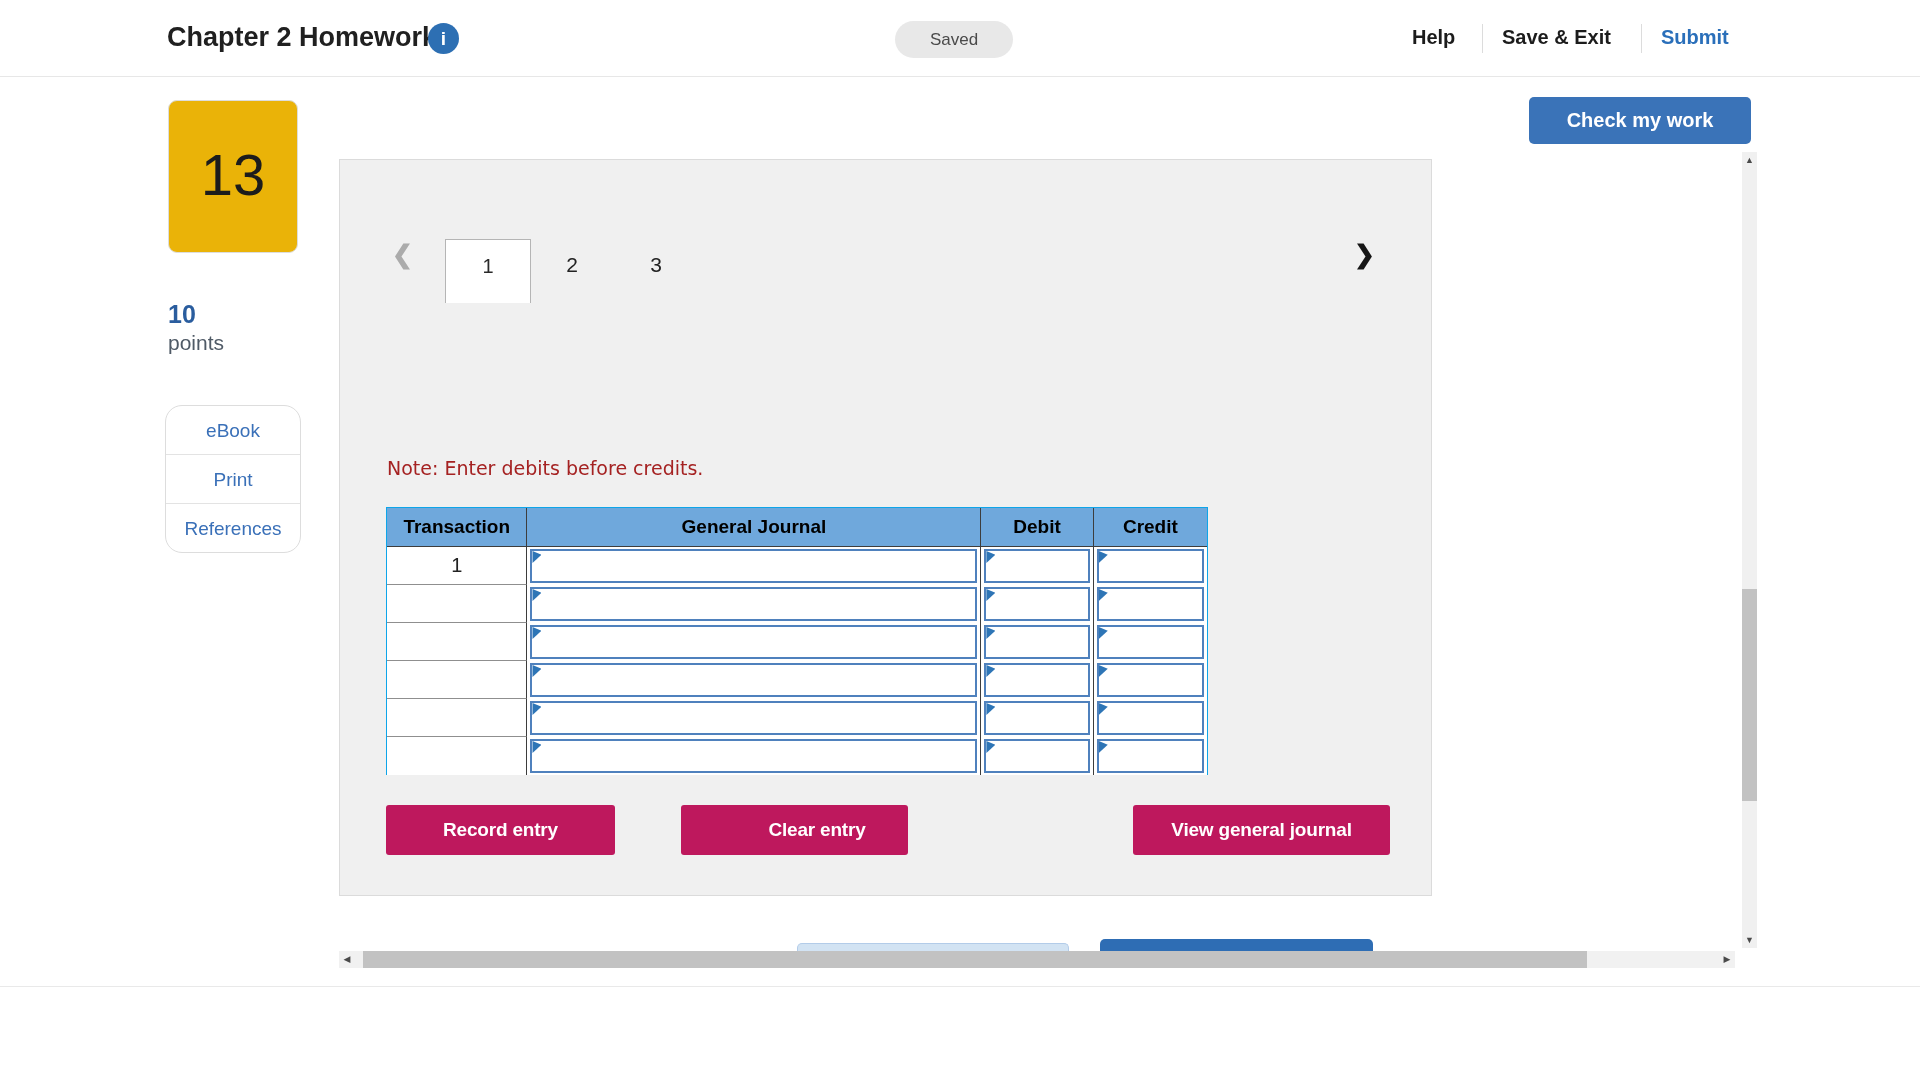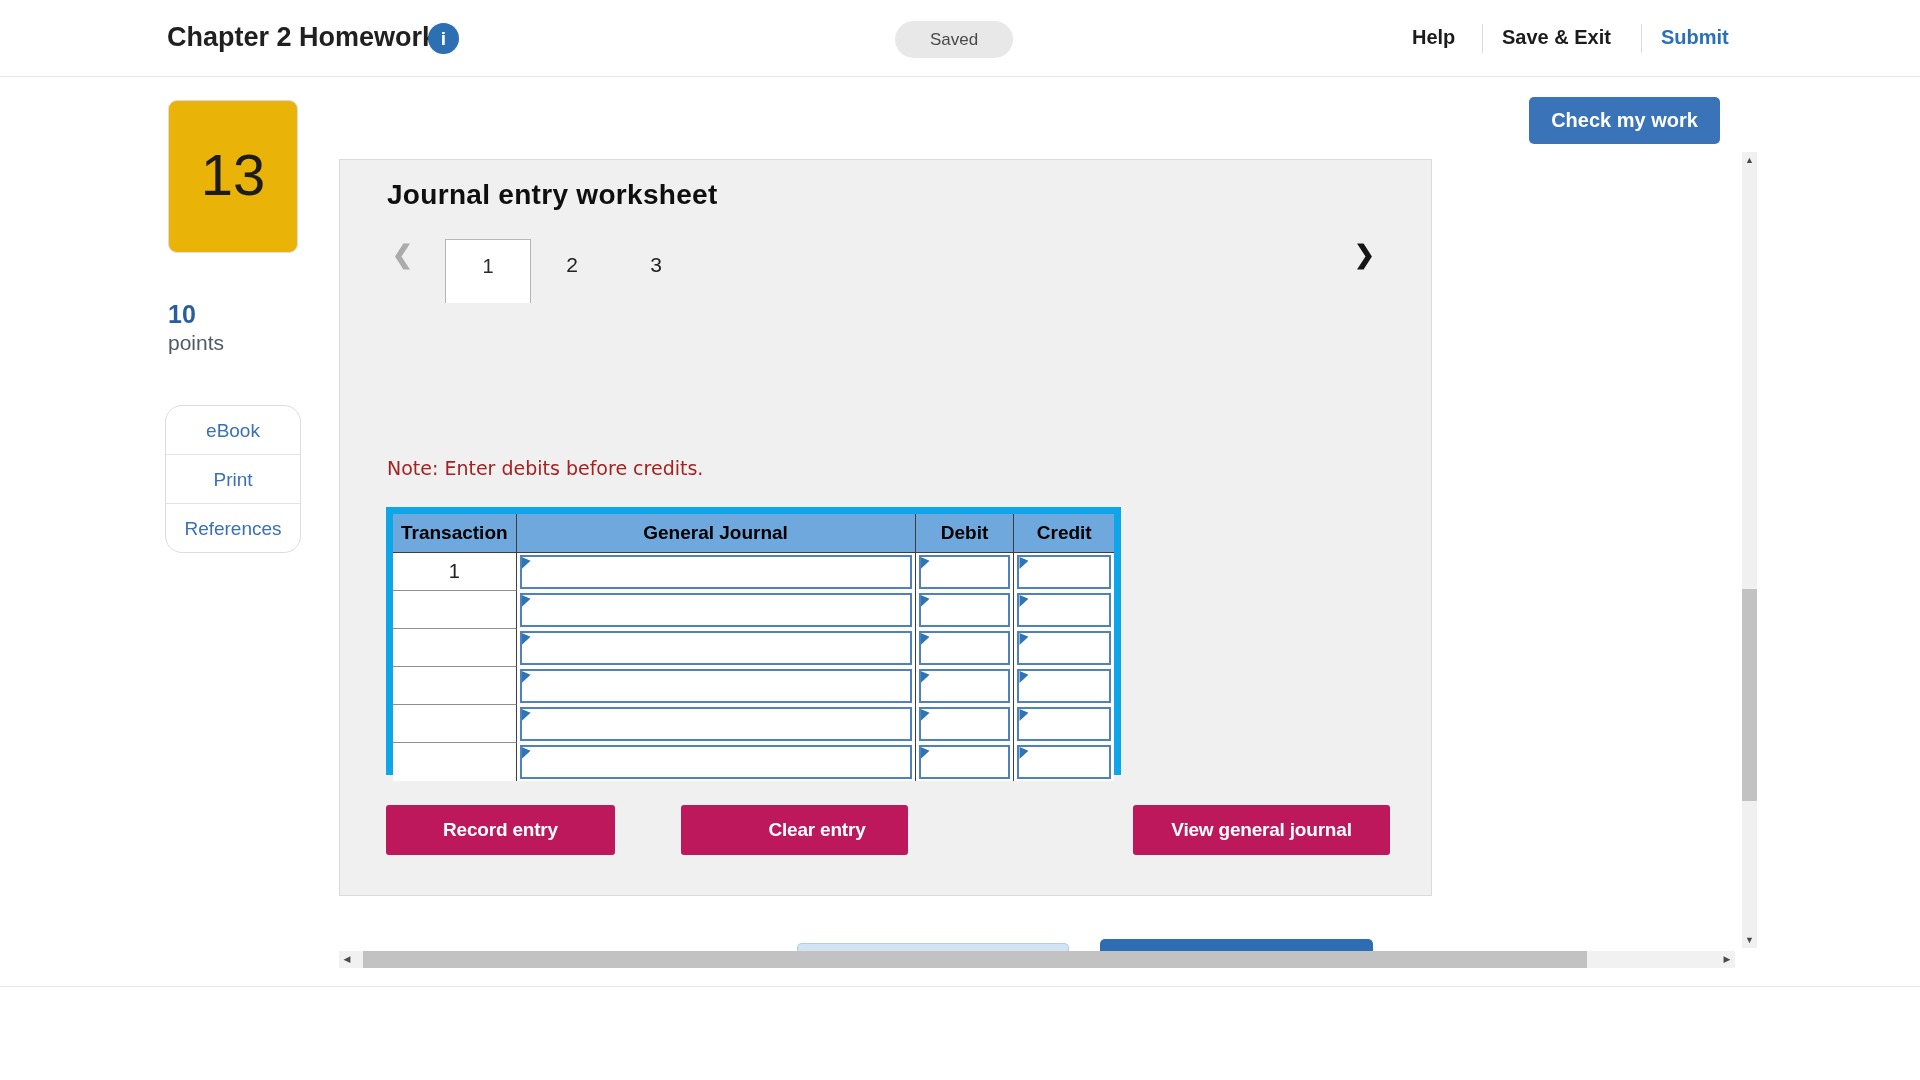--- a/index.html
+++ b/index.html
@@ -24,40 +24,40 @@
   
   .qbox { left:168px; top:100px; width:130px; height:153px; background:#eab308; border:1px solid #ddd; border-radius:9px;
           text-align:center; line-height:148px; font-size:58px; font-weight:500; color:#1c1c1c; }
   .points-value { left:168px; top:300px; font-size:25px; font-weight:700; color:#2a5d9e; }
   .points-label { left:168px; top:331px; font-size:21px; color:#4f5a66; }
   .resources { left:165px; top:405px; width:136px; height:148px; background:#fff; border:1px solid #ddd; border-radius:17px; overflow:hidden; }
   .resource-item { height:49px; line-height:49px; text-align:center; font-size:19px; color:#3a70b8; cursor:pointer; border-bottom:1px solid #e3e3e3; }
   .resource-item:last-child { border-bottom:none; }
 
   
-  .check-btn { left:1529px; top:97px; width:191px; height:47px; background:#3a73b8; border-radius:5px;
+  .check-btn { left:1529px; top:97px; width:222px; height:47px; background:#3a73b8; border-radius:5px;
                color:#fff; font-size:20px; font-weight:700; text-align:center; line-height:47px; cursor:pointer; }
 
   
   .panel { left:339px; top:159px; width:1093px; height:737px; background:#f0f0f0; border:1px solid #dbdbdb; }
   .ws-title { left:47px; top:19px; font-size:28px; font-weight:800; letter-spacing:.3px; color:#0f0f0f; }
   .tab-chevron { font-size:25px; font-weight:700; cursor:pointer; }
   .chev-left { left:52px; top:80px; color:#ababab; }
   .chev-right { left:1014px; top:80px; color:#161616; }
   .tab-active { left:105px; top:79px; width:86px; height:64px; background:#fff; border:1px solid #b5b5b5; border-bottom:none;
                 z-index:3; text-align:center; font-size:20px; color:#2a2a2a; line-height:52px; cursor:pointer; }
   .tab-plain { top:93px; width:44px; text-align:center; font-size:21px; color:#222; cursor:pointer; }
   .tab-2 { left:210px; } .tab-3 { left:294px; }
 
   .prompt-box { left:47px; top:142px; width:982px; height:143px; background:#fff; border:1px solid #c9c9c9; z-index:1;
                 padding:25px 22px; font-family:"DejaVu Sans", sans-serif; font-size:20px; color:#303030; }
   .note { left:47px; top:297px; font-family:"DejaVu Sans", sans-serif; font-size:19px; color:#a52222; }
 
   
-  .jtable { left:46px; top:347px; width:735px; height:268px; border:7px solid #0ea5e9; background:#86efac; }
+  .jtable { left:46px; top:347px; width:822px; height:268px; border:1px solid #0ea5e9; background:#86efac; }
   .jhead { display:flex; height:39px; background:#6fa8dc; border-bottom:1px solid #3d3d3d; }
   .jhead .hc { border-right:1px solid #3d3d3d; font-size:19px; font-weight:700; color:#000; text-align:center; line-height:38px; }
   .jhead .hc:last-child { border-right:none; }
   .c-trans { width:155px; } .c-gj { width:501px; } .c-debit { width:124px; } .c-credit { width:125px; }
   .jrow { display:flex; height:38px; }
   .jrow .cell { border-right:1px solid #3d3d3d; position:relative; background:#fff; }
   .jrow .cell:last-child { border-right:none; }
   .jrow .t-cell { border-bottom:1px solid #8f8f8f; font-size:20px; color:#222; text-align:center; line-height:36px; }
   .jrow:last-child .t-cell { border-bottom:none; }
   .cell-input { position:absolute; left:3px; right:3px; top:2px; bottom:2px; border:2px solid #4f81bd; background:#fff; cursor:text; }
@@ -108,21 +108,20 @@
 
 <div class="abs resources">
   <div class="resource-item">eBook</div>
   <div class="resource-item">Print</div>
   <div class="resource-item">References</div>
 </div>
 
 <div class="abs check-btn">Check my work</div>
 
 <div class="abs panel">
-  <div class="abs ws-title">Journal entry worksheet</div>
 
   <div class="abs tab-chevron chev-left">❮</div>
   <div class="abs tab-active">1</div>
   <div class="abs tab-plain tab-2">2</div>
   <div class="abs tab-plain tab-3">3</div>
   <div class="abs tab-chevron chev-right">❯</div>
 
   <div class="abs note">Note: Enter debits before credits.</div>
 
   <div class="abs jtable">

